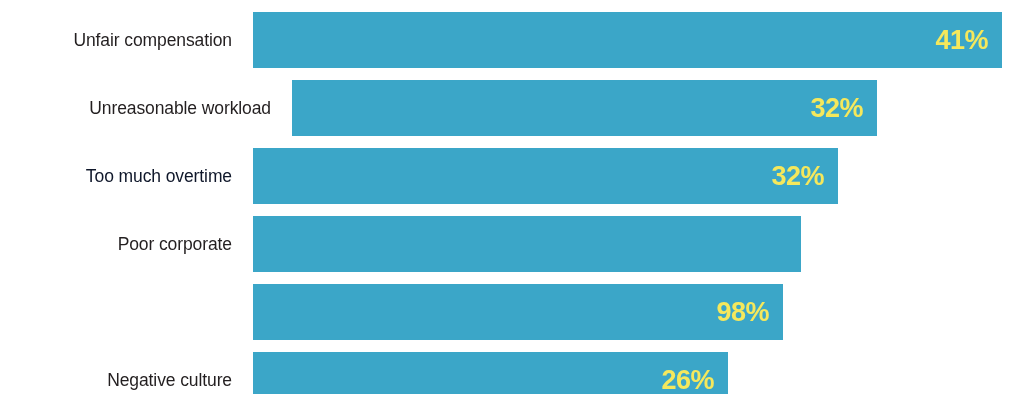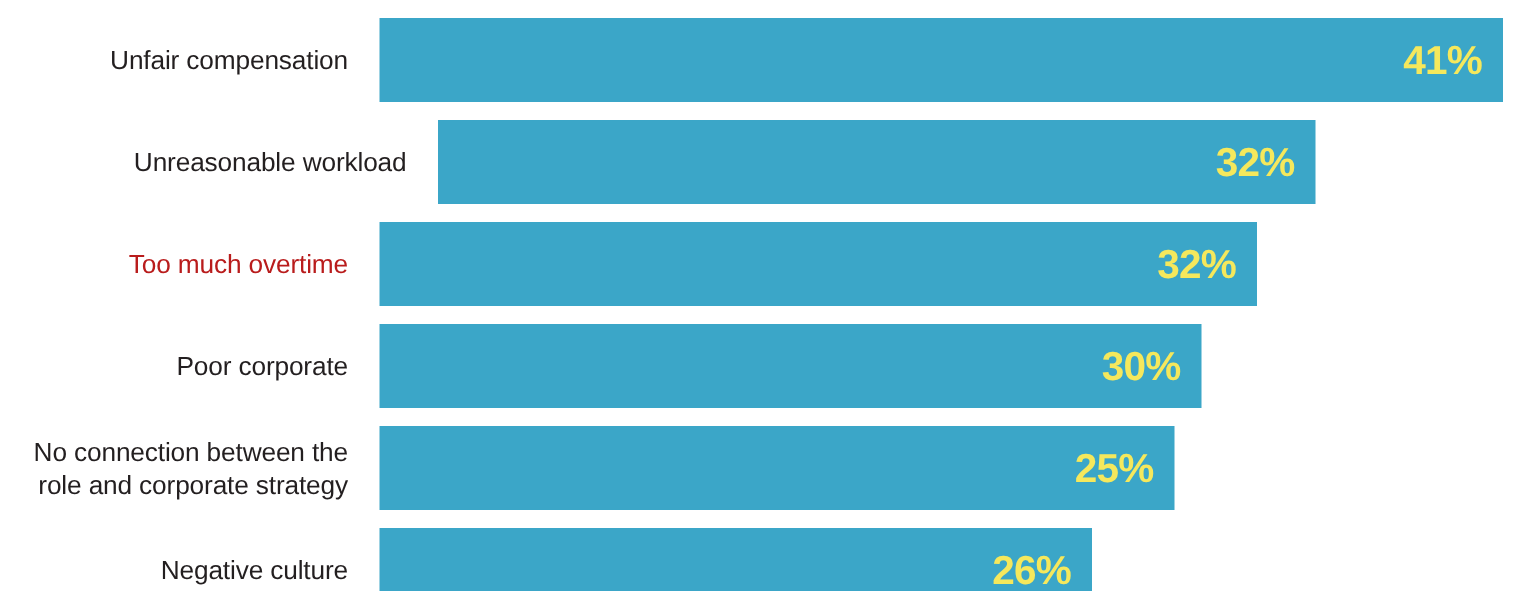--- a/index.html
+++ b/index.html
@@ -93,41 +93,38 @@
 
   <div class="bar-row" style="top:80px;margin-left:39px;">
     <div class="cat-label" style="color: rgb(35, 31, 32);">Unreasonable workload</div>
     <div class="bar-track">
       <div class="bar-fill" style="width: 585px; background: rgb(59, 166, 200);"></div>
       <div class="bar-value" style="left: 0px; width: 571px; justify-content: flex-end; color: rgb(245, 232, 92);">32%</div>
     </div>
   </div>
 
   <div class="bar-row" style="top:148px;">
-    <div class="cat-label" style="color: #b91c1c;">Too much overtime</div>
+    <div class="cat-label" style="color: #0f172a;">Too much overtime</div>
     <div class="bar-track">
       <div class="bar-fill" style="width: 585px; background: rgb(59, 166, 200);"></div>
       <div class="bar-value" style="left: 0px; width: 571px; justify-content: flex-end; color: rgb(245, 232, 92);">32%</div>
     </div>
   </div>
 
   <div class="bar-row" style="top:216px;">
     <div class="cat-label" style="color: rgb(35, 31, 32);">Poor corporate</div>
     <div class="bar-track">
       <div class="bar-fill" style="width: 548px; background: rgb(59, 166, 200);"></div>
-      <div class="bar-value" style="left: 0px; width: 534px; justify-content: flex-end; color: rgb(245, 232, 92);">30%</div>
     </div>
   </div>
 
   <div class="bar-row" style="top:284px;">
-    <div class="cat-label" style="color: rgb(35, 31, 32);">No connection between the
-role and corporate strategy</div>
     <div class="bar-track">
       <div class="bar-fill" style="width: 530px; background: rgb(59, 166, 200);"></div>
-      <div class="bar-value" style="left: 0px; width: 516px; justify-content: flex-end; color: rgb(245, 232, 92);">25%</div>
+      <div class="bar-value" style="left: 0px; width: 516px; justify-content: flex-end; color: rgb(245, 232, 92);">98%</div>
     </div>
   </div>
 
   <div class="bar-row" style="top:352px;">
     <div class="cat-label" style="color: rgb(35, 31, 32);">Negative culture</div>
     <div class="bar-track">
       <div class="bar-fill" style="width: 475px; background: rgb(59, 166, 200);"></div>
       <div class="bar-value" style="left: 0px; width: 461px; justify-content: flex-end; color: rgb(245, 232, 92);">26%</div>
     </div>
   </div>

